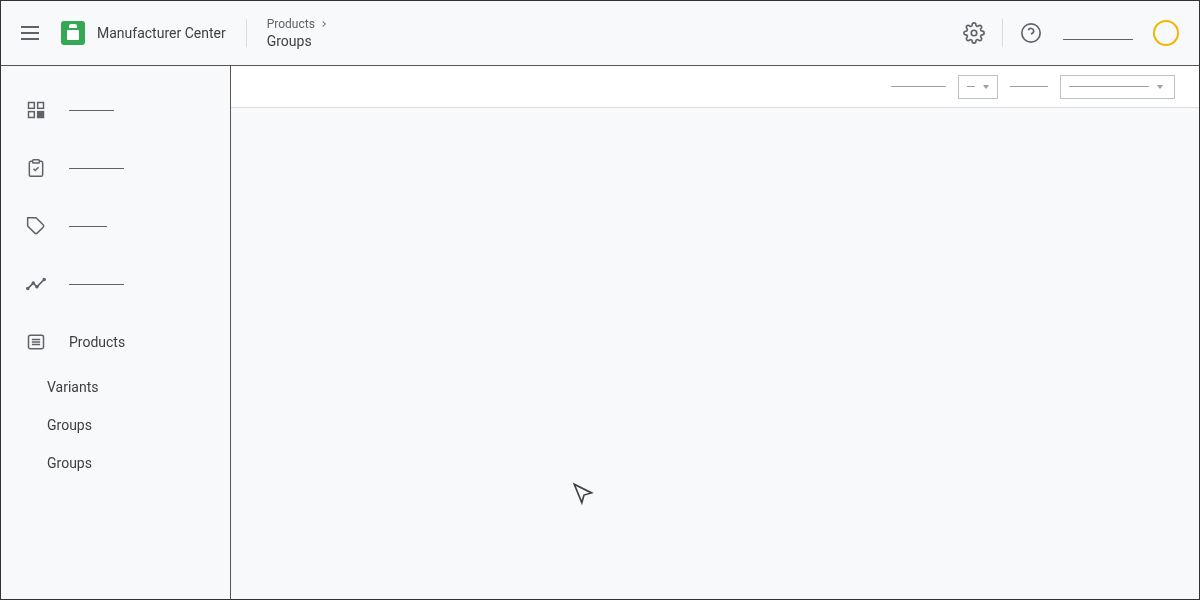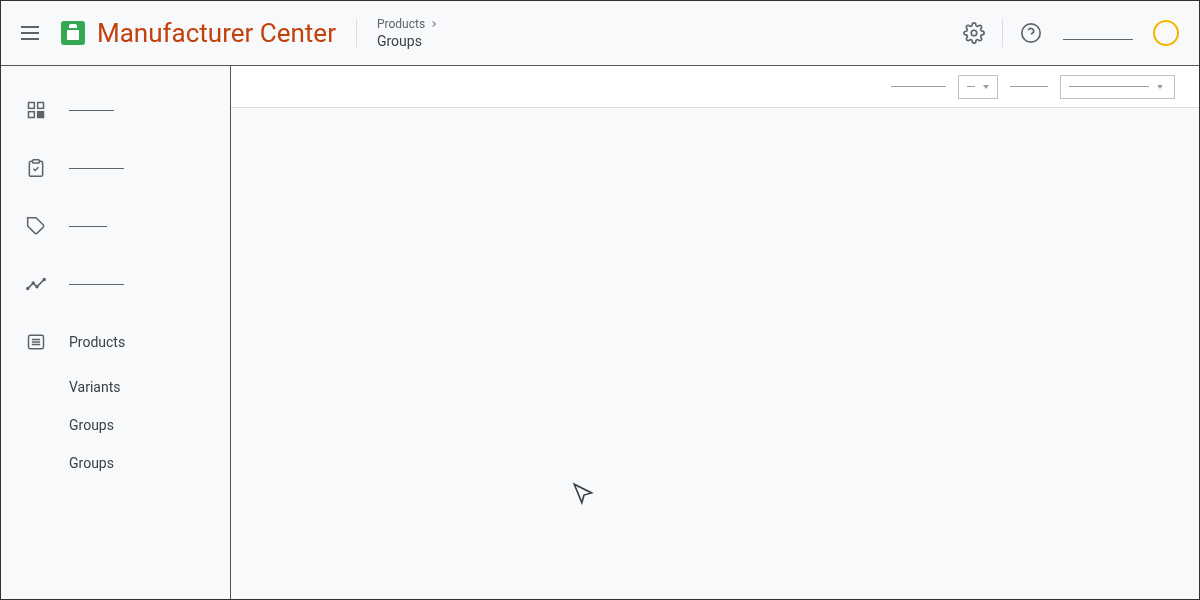--- a/index.html
+++ b/index.html
@@ -64,22 +64,22 @@
     .logo::after {
       content: '';
       position: absolute;
       top: 3px;
       width: 8px;
       height: 4px;
       background: #fff;
       border-radius: 2px 2px 0 0;
     }
     .app-title {
-      font-size: 26px;
-      color: #c2410c;
+      font-size: 14px;
+      color: #404040;
       font-weight: 400;
     }
     .divider {
       width: 1px;
       height: 28px;
       background: #dadce0;
       margin: 0 20px;
     }
     .breadcrumb {
       display: flex;
@@ -167,21 +167,21 @@
       color: #5f6368;
       display: flex;
       align-items: center;
       justify-content: center;
     }
     .nav-label-placeholder {
       height: 1px;
       background: #5f6368;
     }
     .nav-sub-item {
-      padding: 0 24px 0 68px;
+      padding: 0 24px 0 46px;
       height: 38px;
       display: flex;
       align-items: center;
       cursor: pointer;
       color: #3c4043;
       font-size: 14px;
     }
     
     
     .main {

